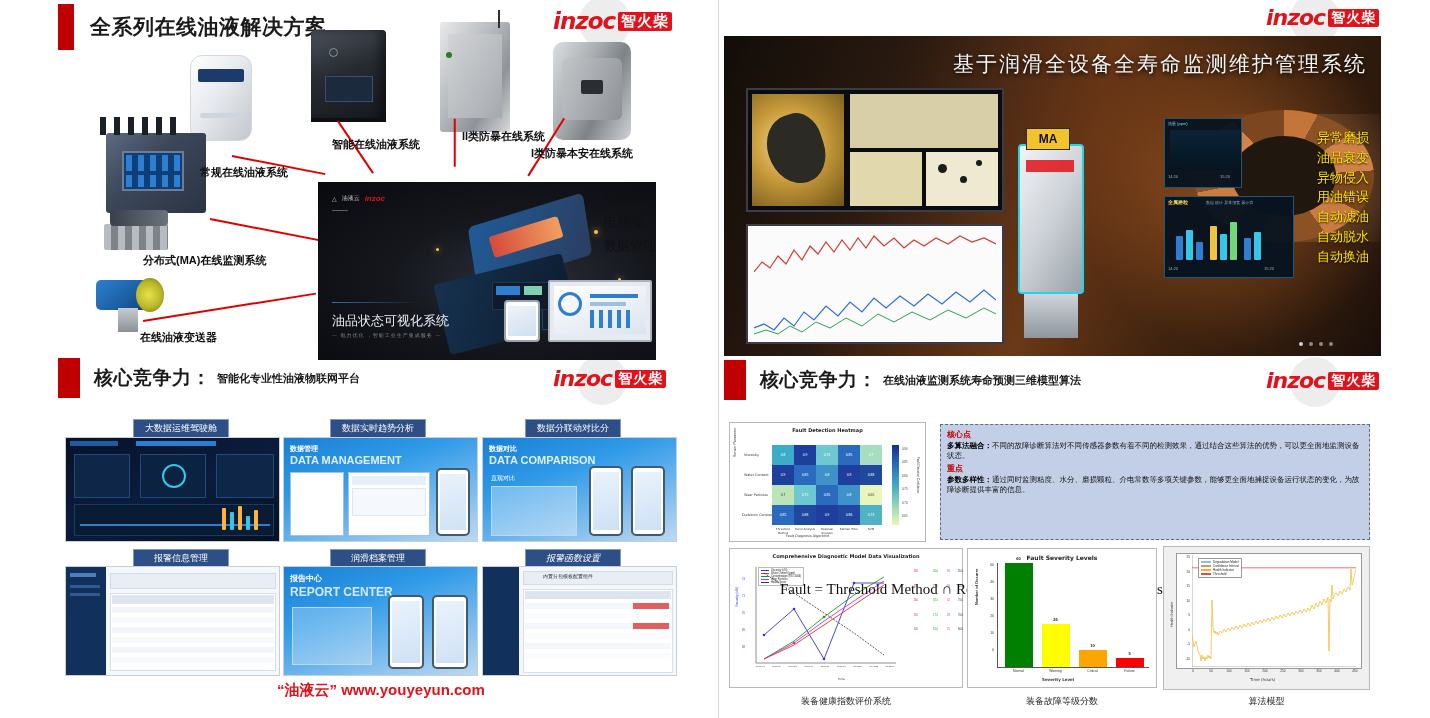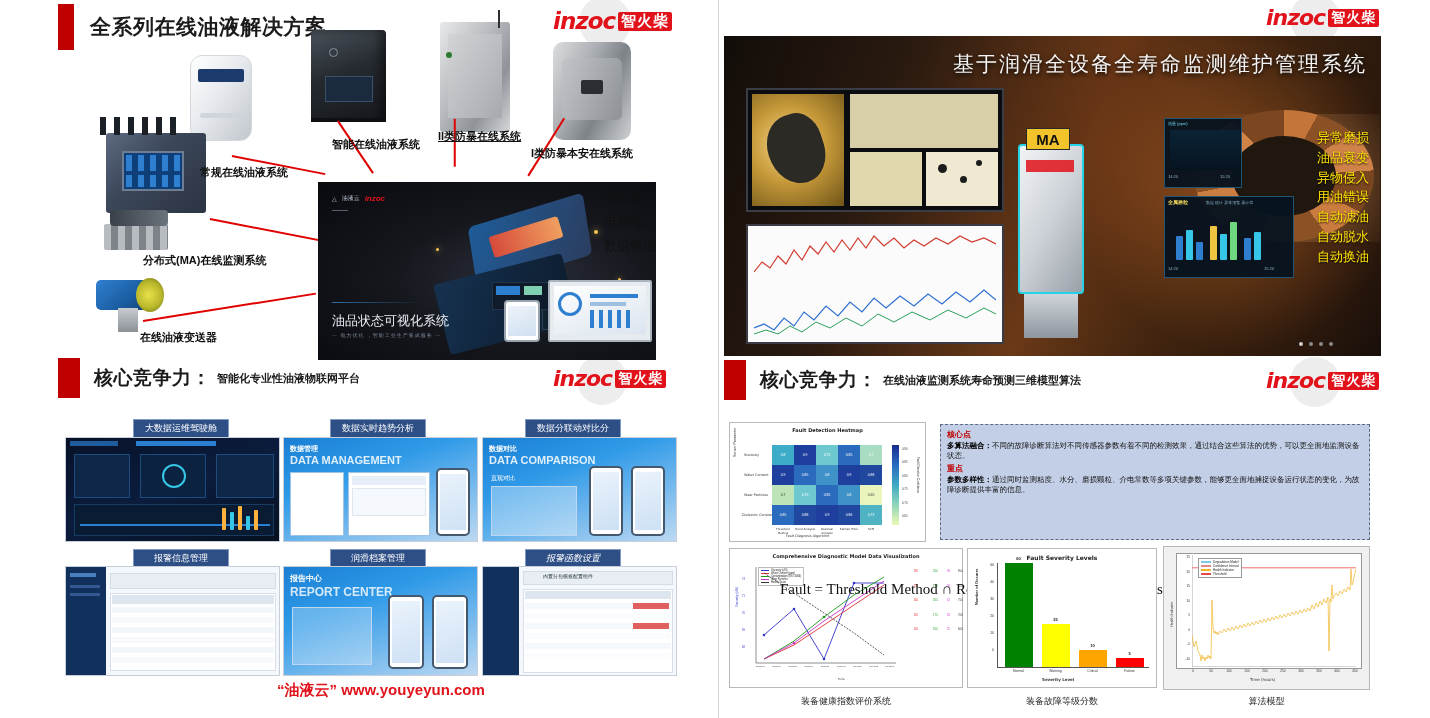--- a/index.html
+++ b/index.html
@@ -155,21 +155,21 @@
     <div class="callout-line" style="left:210px; top:218px; width:175px; transform:rotate(11deg);"></div>
     <div class="callout-line" style="left:143px; top:320px; width:175px; transform:rotate(-9deg);"></div>
     <div class="callout-line" style="left:338px; top:120px; width:63px; transform:rotate(56deg);"></div>
     <div class="callout-line" style="left:455px; top:118px; width:48px; transform:rotate(90deg);"></div>
     <div class="callout-line" style="left:528px; top:175px; width:68px; transform:rotate(-58deg);"></div>
 
     <div class="callout-text" style="left:200px; top:165px;">常规在线油液系统</div>
     <div class="callout-text" style="left:143px; top:253px;">分布式(MA)在线监测系统</div>
     <div class="callout-text" style="left:140px; top:330px;">在线油液变送器</div>
     <div class="callout-text" style="left:332px; top:137px;">智能在线油液系统</div>
-    <div class="callout-text" style="left:438px; top:129px;text-decoration:underline;">II类防暴在线系统</div>
+    <div class="callout-text" style="left:462px; top:129px;">II类防暴在线系统</div>
     <div class="callout-text" style="left:531px; top:146px;">I类防暴本安在线系统</div>
 
     <div class="pane hero-dark" style="left:318px; top:182px; width:338px; height:178px;">
       <div style="position:absolute;left:14px;top:12px;display:flex;align-items:center;gap:5px;">
         <span style="color:#cfd6e0;font-size:6px;">△</span>
         <span style="color:#b9c2cf;font-size:6px;">油液云</span>
         <span style="color:#e1121a;font-size:8px;font-weight:bold;font-style:italic;">inzoc</span>
       </div>
       <div style="position:absolute;left:14px;top:28px;width:16px;height:1px;background:#55606e;"></div>
 
@@ -341,21 +341,21 @@
         </svg>
       </div>
       <div style="position:absolute;left:30px;top:248px;width:242px;height:54px;overflow:hidden;">
         <svg width="242" height="54" viewBox="0 0 242 54">
           <polyline points="0,44 10,40 20,46 30,34 40,42 50,28 60,36 72,22 84,32 96,18 108,28 120,14 132,24 146,12 160,22 174,10 188,20 202,8 216,18 230,6 242,16" fill="none" stroke="#2f6fd0" stroke-width="1.2"></polyline>
           <polyline points="0,50 12,46 24,50 36,42 48,48 62,38 76,44 92,34 108,42 124,30 140,38 158,28 176,36 194,26 212,34 230,24 242,30" fill="none" stroke="#2aa05a" stroke-width="1"></polyline>
         </svg>
       </div>
 
       <div style="position:absolute;left:294px;top:108px;width:66px;height:150px;background:linear-gradient(120deg,#f2f4f6 0%,#cdd2d8 50%,#9aa1a8 100%);border-radius:4px;border:2px solid #25d3e8;"></div>
-      <div style="position:absolute;left:302px;top:92px;width:44px;height:22px;background:#f3c32c;border:1px solid #2a2a2a;display:flex;align-items:center;justify-content:center;font-size:15px;font-weight:bold;color:#111;">MA</div>
+      <div style="position:absolute;left:302px;top:92px;width:44px;height:22px;background:#f3c32c;border:1px solid #2a2a2a;display:flex;align-items:center;justify-content:center;font-size:12px;font-weight:bold;color:#111;">MA</div>
       <div style="position:absolute;left:302px;top:124px;width:48px;height:12px;background:#e1121a;opacity:.85;"></div>
       <div style="position:absolute;left:300px;top:258px;width:54px;height:44px;background:linear-gradient(180deg,#cfd5db,#8e959c);"></div>
 
       <div style="position:absolute;left:420px;top:78px;width:236px;height:128px;background:radial-gradient(circle at 70% 50%, rgba(255,190,120,.35), rgba(0,0,0,0) 62%);"></div>
       <div style="position:absolute;left:470px;top:74px;width:180px;height:132px;border-radius:50%;background:conic-gradient(#c8773a 0 8%, #8d5226 8% 16%, #d5864a 16% 24%, #7c4720 24% 32%, #cf7f41 32% 40%, #8d5226 40% 48%, #d5864a 48% 56%, #7c4720 56% 64%, #cf7f41 64% 72%, #8d5226 72% 80%, #d5864a 80% 88%, #7c4720 88% 100%); opacity:.95;"></div>
       <div style="position:absolute;left:508px;top:100px;width:104px;height:80px;border-radius:50%;background:#20170f;"></div>
 
       <div style="position:absolute;left:440px;top:82px;width:78px;height:70px;background:#07131f;border:1px solid #1d5878;opacity:.95;"></div>
       <div style="position:absolute;left:444px;top:85px;font-size:4px;color:#6fd6f0;">流量 (ppm)</div>
       <div style="position:absolute;left:446px;top:94px;width:70px;height:40px;background:linear-gradient(180deg,#0a2335,#061420);"></div>

